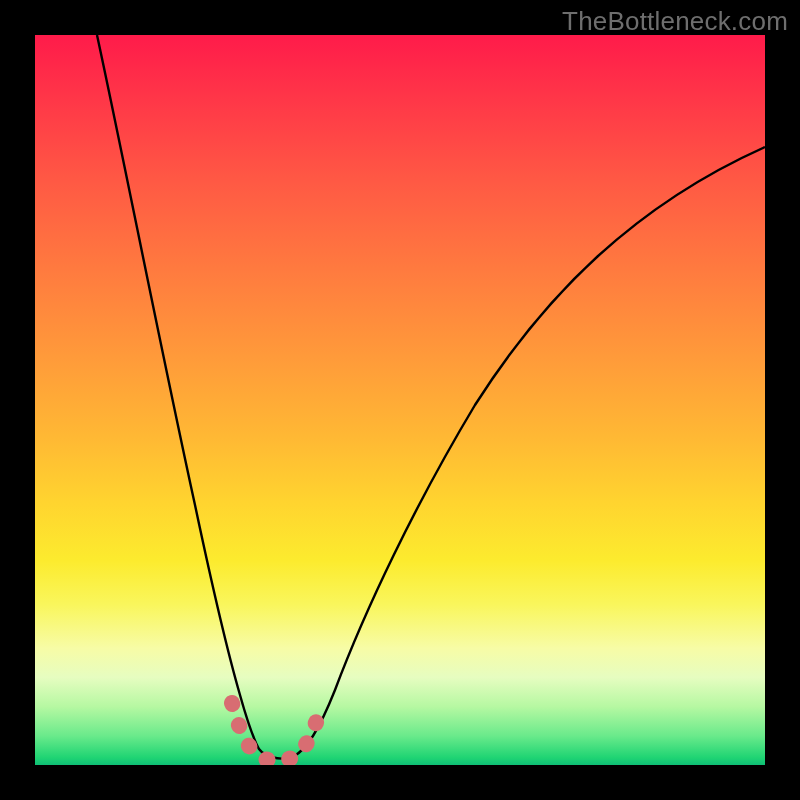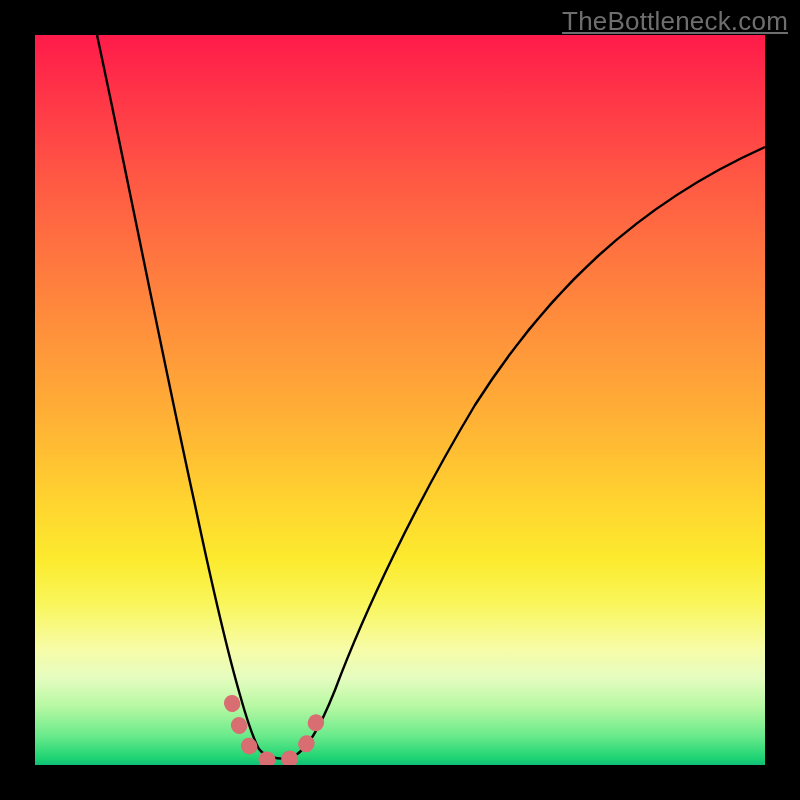--- a/index.html
+++ b/index.html
@@ -19,21 +19,20 @@
   }
   .watermark {
     position: absolute;
     top: 6px;
     right: 12px;
     color: #6e6e6e;
     font-size: 26px;
     font-weight: 400;
     letter-spacing: 0.2px;
     z-index: 10;
-    text-decoration: underline;
   }
   .plot {
     position: absolute;
     left: 35px;
     top: 35px;
     width: 730px;
     height: 730px;
     
     background: linear-gradient(
       to bottom,

